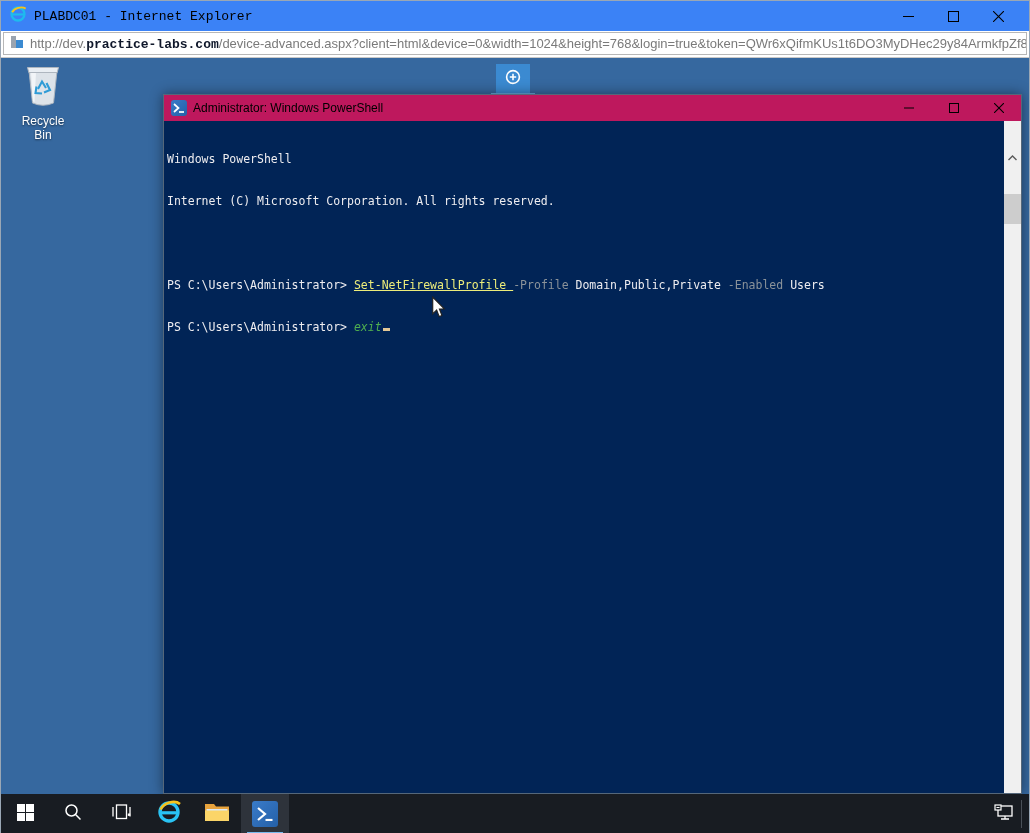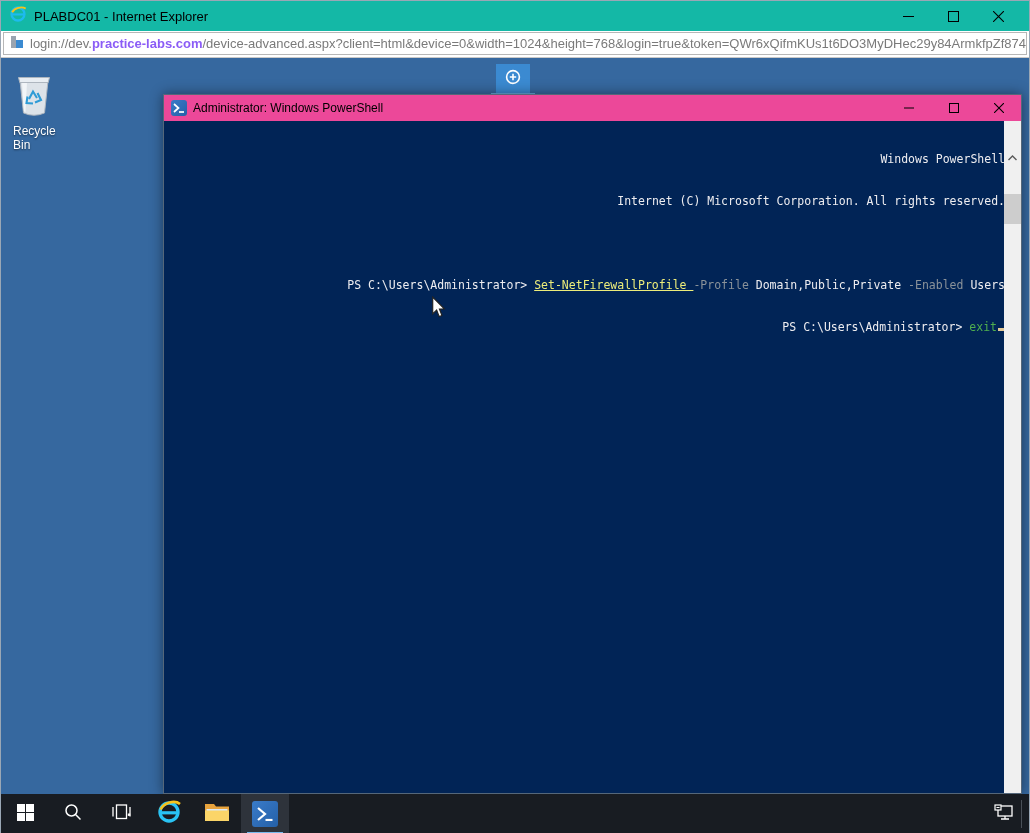--- a/index.html
+++ b/index.html
@@ -1,53 +1,53 @@
 <!DOCTYPE html>
 <html><head>
 <meta charset="utf-8">
 <style>
   * { margin:0; padding:0; box-sizing:border-box; }
   html,body { width:1030px; height:833px; overflow:hidden;
     font-family:"Liberation Sans", sans-serif; background:#fff; }
 
   
   .ie-window { width:1030px; height:833px; position:relative; border:1px solid #9aa7b5; }
-  .ie-titlebar { height:30px; background:#14b8a6; display:flex; align-items:center; padding:0 8px; }
+  .ie-titlebar { height:30px; background:#3b82f6; display:flex; align-items:center; padding:0 8px;font-family:Liberation Mono, monospace; }
   .ie-title { font-size:13px; color:#000; margin-left:7px; flex:1; }
   .win-controls { display:flex; }
   .win-btn { width:45px; height:28px; display:flex; align-items:center; justify-content:center; }
   .ie-addressbar { height:27px; background:#ffffff; padding:1px 2px 2px 2px; border-bottom:1px solid #c9c9c9; }
   .url-field { height:23px; border:1px solid #b7b7b7; background:#fff; display:flex; align-items:center; padding:0 6px; overflow:hidden; }
   .url-text { font-size:13px; white-space:nowrap; margin-left:6px; color:#7a7a7a; }
-  .url-text .domain { color:#8b5cf6; font-weight:700; }
+  .url-text .domain { color:#0f172a; font-weight:700;font-family:Liberation Mono, monospace; }
 
   
   .desktop { position:absolute; left:0; top:57px; width:1028px; height:776px; background:#36689F; overflow:hidden; }
 
   .plus-wrap { position:absolute; left:490px; top:6px; width:44px; text-align:center; }
   .plus-button { width:34px; height:29px; margin:0 auto; background:#3B8AD1; display:flex; align-items:center; justify-content:center; cursor:pointer; }
   .plus-base { width:44px; height:9px; background:#63A9DE; }
 
-  .recycle-bin { position:absolute; left:12px; top:12px; width:60px; text-align:left; }
+  .recycle-bin { position:absolute; left:12px; top:2px; width:60px; text-align:center; }
   .recycle-label { color:#fff; font-size:12px; margin-top:2px; text-shadow:0 1px 2px rgba(0,0,0,.55); }
 
   
   .ps-window { position:absolute; left:162px; top:36px; width:859px; height:700px;
     border:1px solid #55677a; box-shadow:0 0 12px rgba(0,0,0,.45); display:flex; flex-direction:column; }
-  .ps-titlebar { height:26px; background:#ec4899; display:flex; align-items:center; padding:0 0 0 7px; flex:0 0 26px; }
+  .ps-titlebar { height:26px; background:#be185d; display:flex; align-items:center; padding:0 0 0 7px; flex:0 0 26px; }
   .ps-title { font-size:12px; color:#000; margin-left:6px; flex:1; }
   .ps-controls { display:flex; height:100%; }
   .ps-btn { width:45px; height:100%; display:flex; align-items:center; justify-content:center; }
   .ps-console { flex:1; background:#012456; position:relative; overflow:hidden;
     font-family:"DejaVu Sans Mono","Liberation Mono",monospace; font-size:11.5px; line-height:14px;
-    color:#EEEDF0; padding:3px 16px 0 3px; white-space:pre;text-align:right; }
+    color:#EEEDF0; padding:3px 16px 0 3px; white-space:pre; }
   .cline { white-space:pre; }
   .tok-cmd { color:#EDED7A;text-decoration:underline; }
   .tok-param { color:#8A9299; }
-  .tok-kw { color:#4FAE4F; }
+  .tok-kw { color:#4FAE4F;font-style:italic; }
   .caret { display:inline-block; width:7px; height:3px; background:#E3C896; vertical-align:baseline; margin-left:1px; }
 
   .ps-scrollbar { position:absolute; right:0; top:0; width:17px; height:100%; background:#f0f0f0; }
   .sb-up { height:17px; display:flex; align-items:center; justify-content:center; }
   .sb-thumb { width:17px; height:30px; background:#cdcdcd; }
 
   
   .mouse-cursor { position:absolute; left:430px; top:238px; }
 
   
@@ -98,21 +98,21 @@
   </div>
 
   <div class="ie-addressbar">
     <div class="url-field">
       <span>
         <svg width="14" height="14" viewBox="0 0 14 14">
           <rect x="1" y="1" width="5" height="12" fill="#9aa4b0"></rect>
           <rect x="6" y="5" width="7" height="8" fill="#3B8AD1"></rect>
         </svg>
       </span>
-      <span class="url-text"><span>login://dev.</span><span class="domain">practice-labs.com</span><span>/device-advanced.aspx?client=html&amp;device=0&amp;width=1024&amp;height=768&amp;login=true&amp;token=QWr6xQifmKUs1t6DO3MyDHec29y84ArmkfpZf874L718sEMgXpy</span></span>
+      <span class="url-text"><span>http://dev.</span><span class="domain">practice-labs.com</span><span>/device-advanced.aspx?client=html&amp;device=0&amp;width=1024&amp;height=768&amp;login=true&amp;token=QWr6xQifmKUs1t6DO3MyDHec29y84ArmkfpZf874L718sEMgXpy</span></span>
     </div>
   </div>
 
   <div class="desktop">
 
     <div class="plus-wrap">
       <div class="plus-button">
         <span>
           <svg width="16" height="16" viewBox="0 0 16 16">
             <circle cx="8" cy="8" r="6.4" fill="none" stroke="#fff" stroke-width="1.6"></circle>

